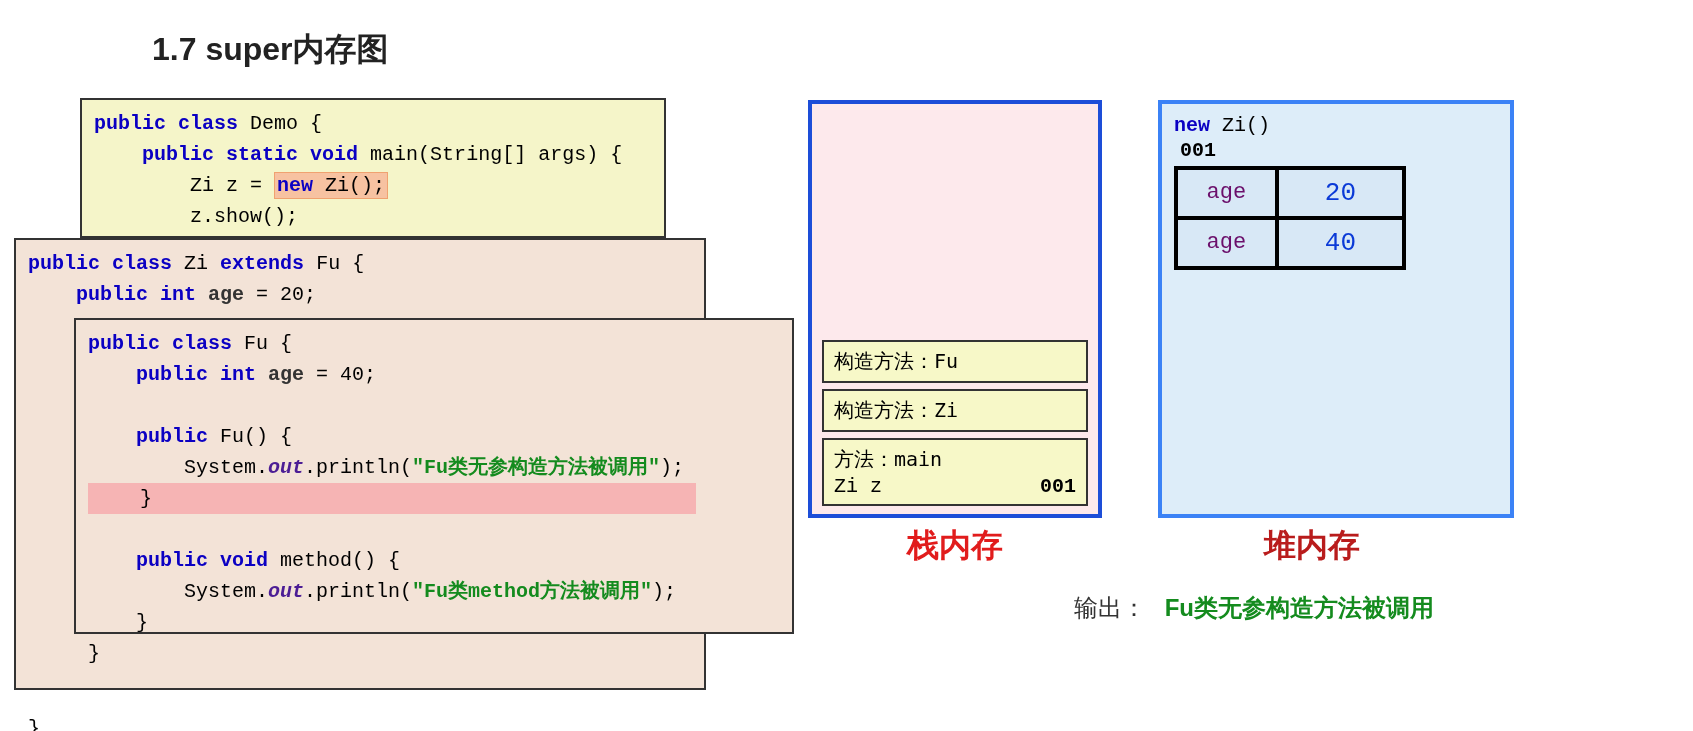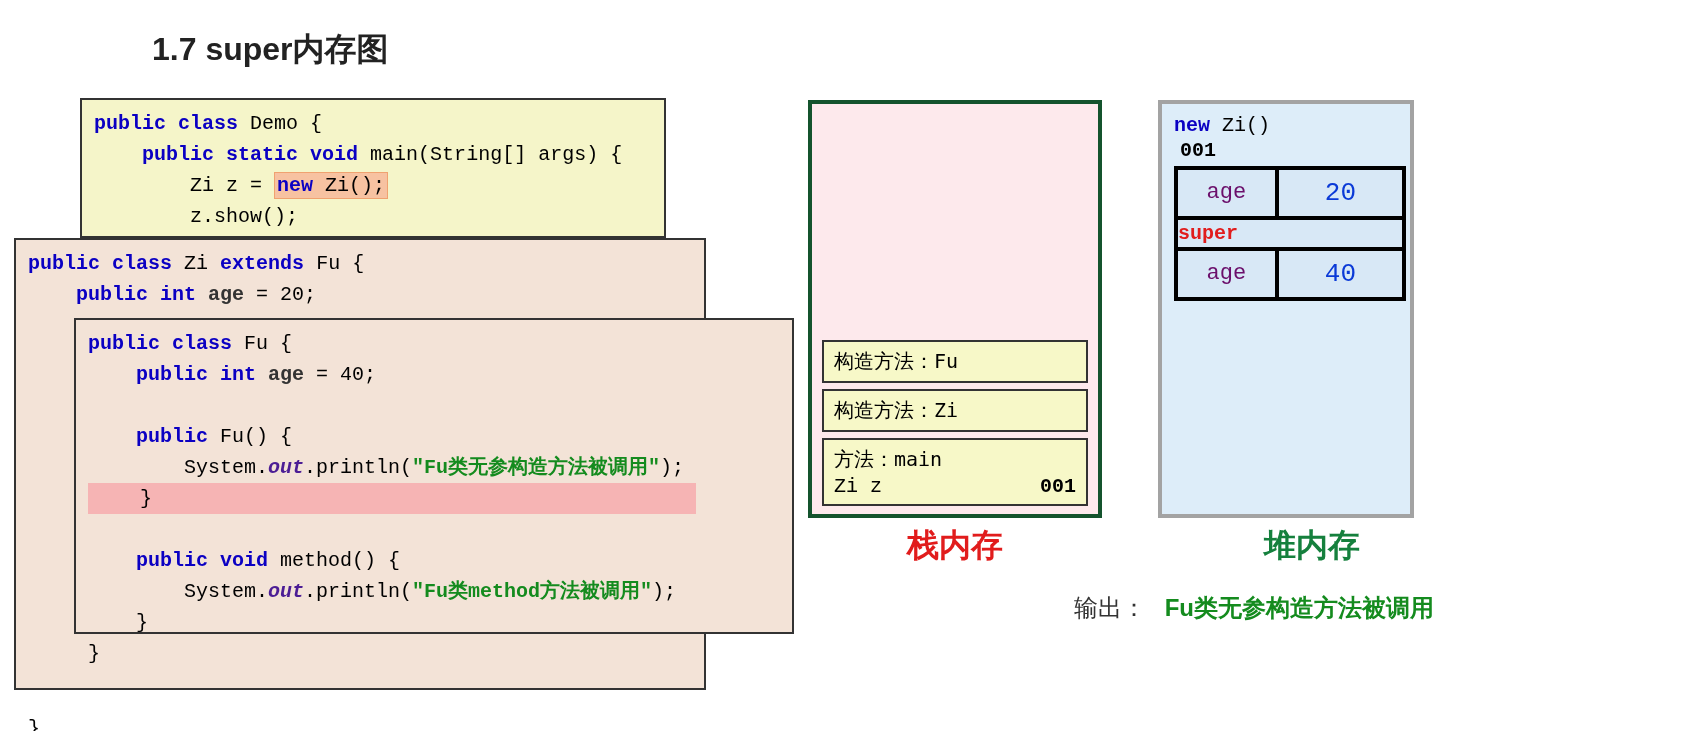--- a/index.html
+++ b/index.html
@@ -55,21 +55,21 @@
   .hl-line  { background: #f6b4b4; display: inline-block; padding: 0 4px; }
   .fld { font-weight: 700; color: #333; }
   .str { color: #148b1e; font-weight: 700; }
 
   .stack-box {
     position: absolute;
     left: 808px;
     top: 100px;
     width: 294px;
     height: 418px;
-    border: 4px solid #14532d;
+    border: 4px solid #1d4ed8;
     background: #fde9ec;
     padding: 6px;
   }
   .stack-inner {
     position: absolute;
     left: 10px;
     right: 10px;
     bottom: 8px;
     display: flex;
     flex-direction: column;
@@ -95,23 +95,23 @@
     width: 294px;
     text-align: center;
     font-size: 32px;
     font-weight: 700;
     color: #e11c1c;
   }
   .heap-box {
     position: absolute;
     left: 1158px;
     top: 100px;
-    width: 256px;
+    width: 356px;
     height: 418px;
-    border: 4px solid #a3a3a3;
+    border: 4px solid #3b82f6;
     background: #ddedf9;
     padding: 10px 12px;
   }
   .heap-box .newzi {
     font-family: "Consolas","Courier New",monospace;
     font-size: 20px;
   }
   .heap-box .newzi .kw { font-weight: 700; }
   .heap-box .addr {
     font-family: "Consolas","Courier New",monospace;
@@ -157,21 +157,21 @@
     padding: 8px 0;
   }
   .heap-label {
     position: absolute;
     left: 1158px;
     top: 524px;
     width: 308px;
     text-align: center;
     font-size: 32px;
     font-weight: 700;
-    color: #15803d;
+    color: #b91c1c;
   }
   .output {
     position: absolute;
     left: 1074px;
     top: 592px;
     font-size: 24px;
   }
   .output .lbl { color: #333; margin-right: 12px; }
   .output .val { color: #148b1e; font-weight: 700; }
 </style>
@@ -236,21 +236,20 @@
 <div class="heap-box">
   <div class="newzi">
     <span class="kw">new</span><span> Zi()</span>
   </div>
   <div class="addr">001</div>
   <div class="obj-table">
     <div class="obj-row">
       <div class="cell-k">age</div>
       <div class="cell-v">20</div>
     </div>
-    <div class="obj-row obj-super">super</div>
     <div class="obj-row">
       <div class="cell-k">age</div>
       <div class="cell-v">40</div>
     </div>
   </div>
 </div>
 <div class="heap-label">堆内存</div>
 
 <div class="output">
   <span class="lbl">输出：</span>

